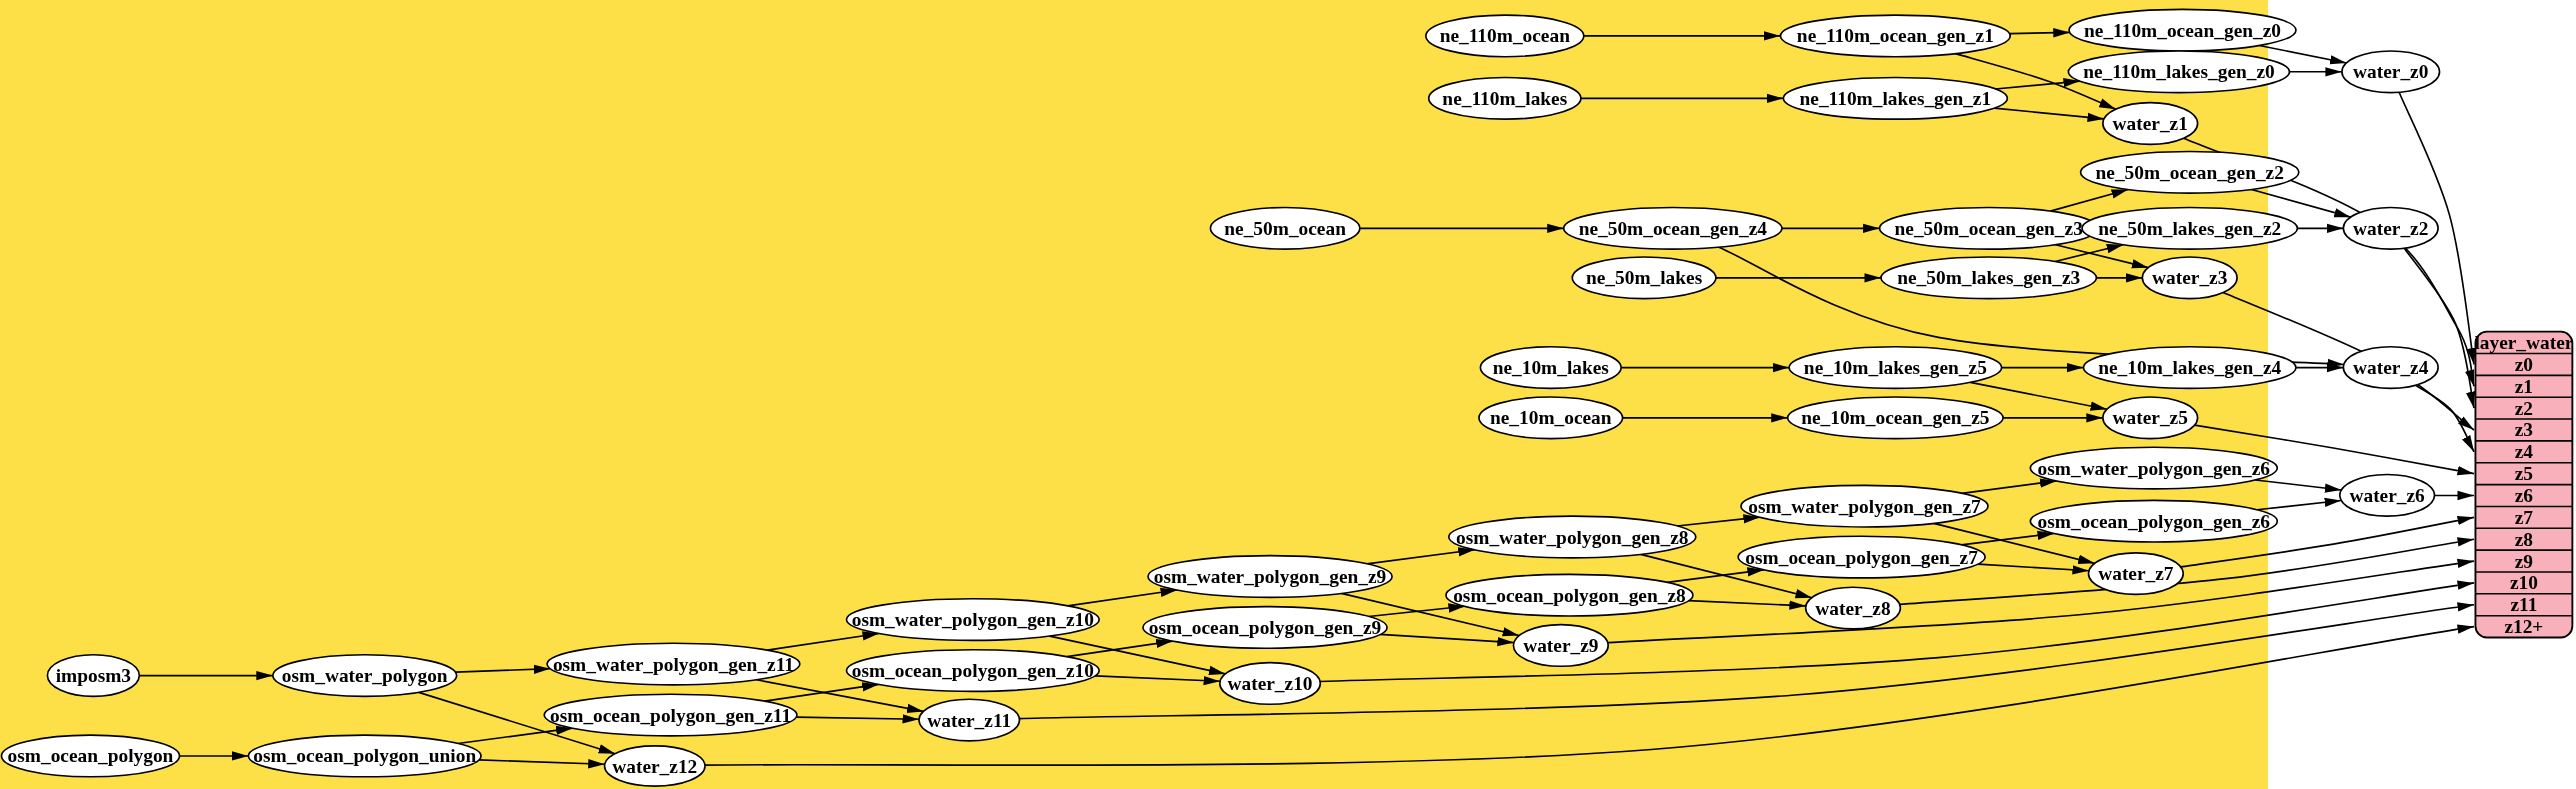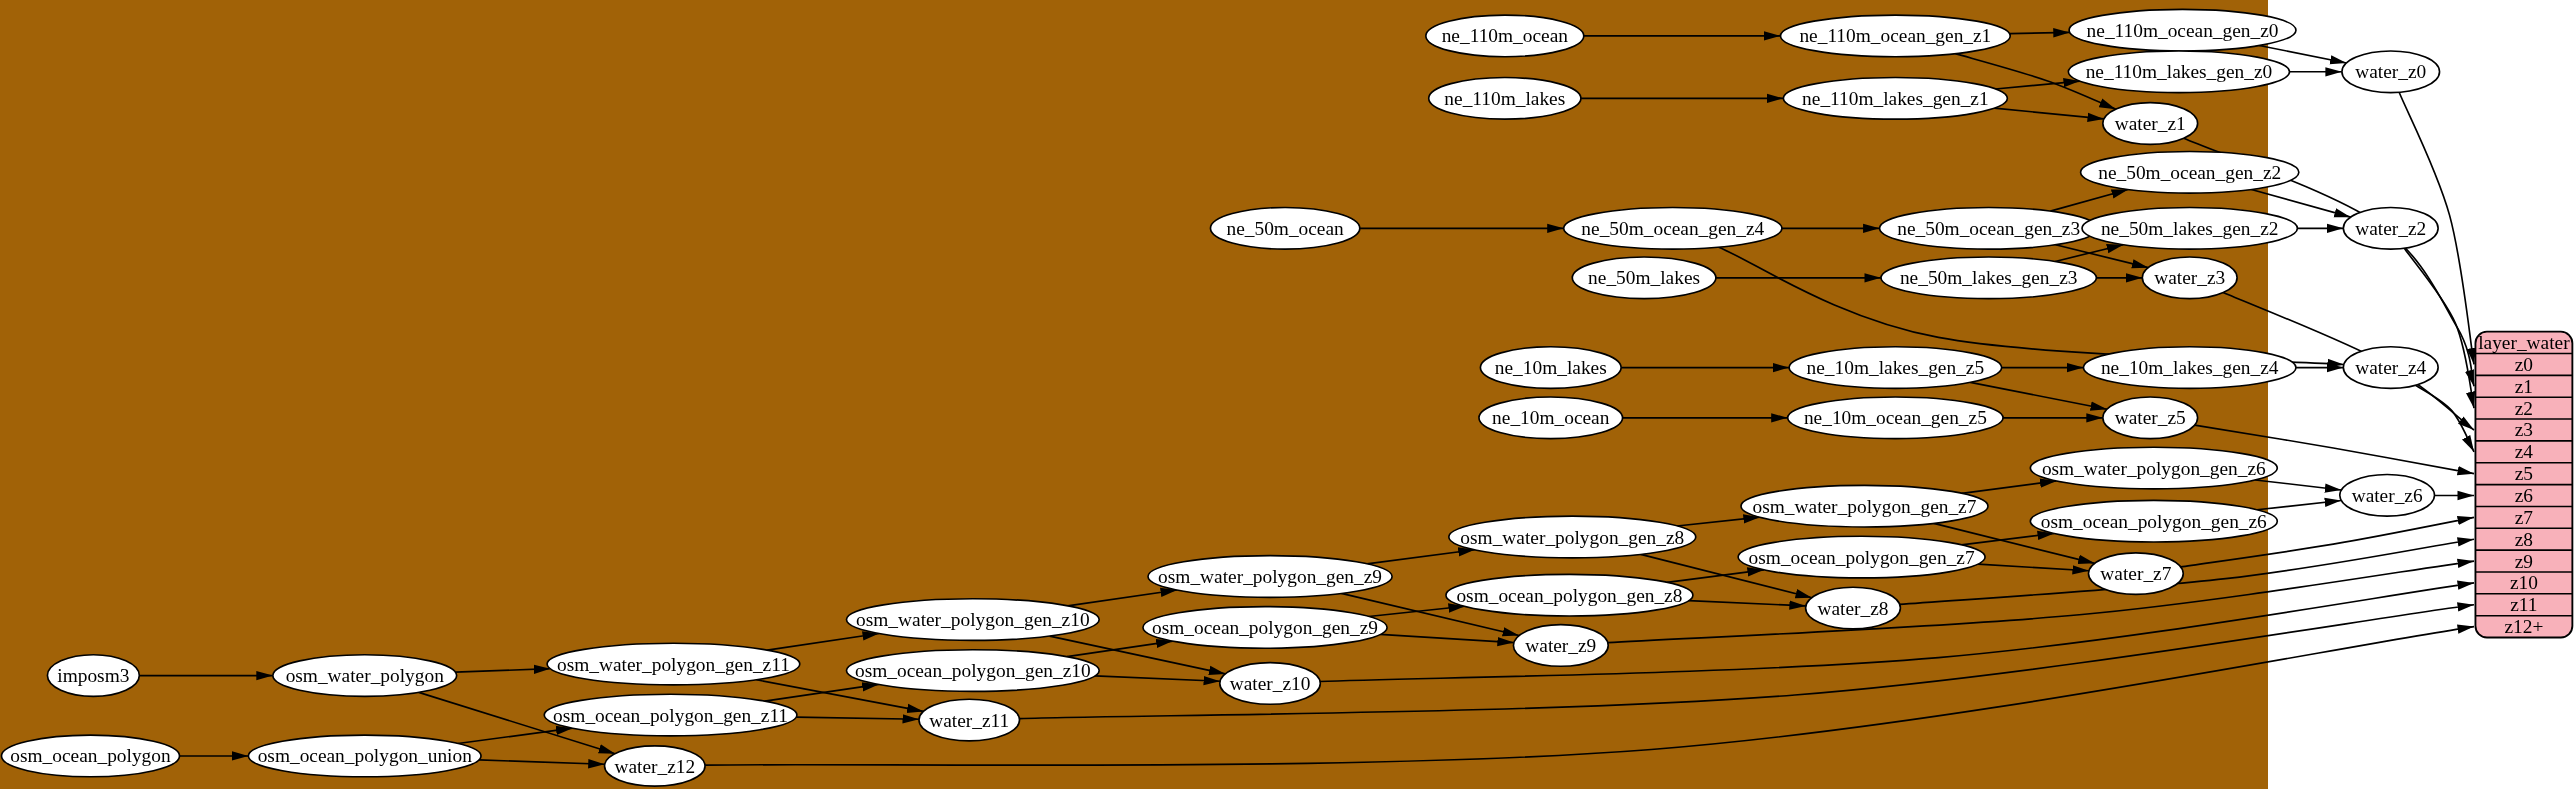--- a/index.html
+++ b/index.html
@@ -4,22 +4,23 @@
 <style>
   html, body {
     margin: 0;
     padding: 0;
     background: #ffffff;
   }
   #stage {
     position: relative;
     width: 2268px;
     height: 789px;
-    background: #a16207;
+    background: #fde047;
     font-family: "Liberation Serif", "DejaVu Serif", serif;
+    font-weight: bold;
   }
   svg text {
     font-family: "Liberation Serif", "DejaVu Serif", serif;
     fill: #000000;
   }
   .node-label { font-size: 27px; }
   .table-label { font-size: 27px; }
 </style>
 </head>
 <body>

